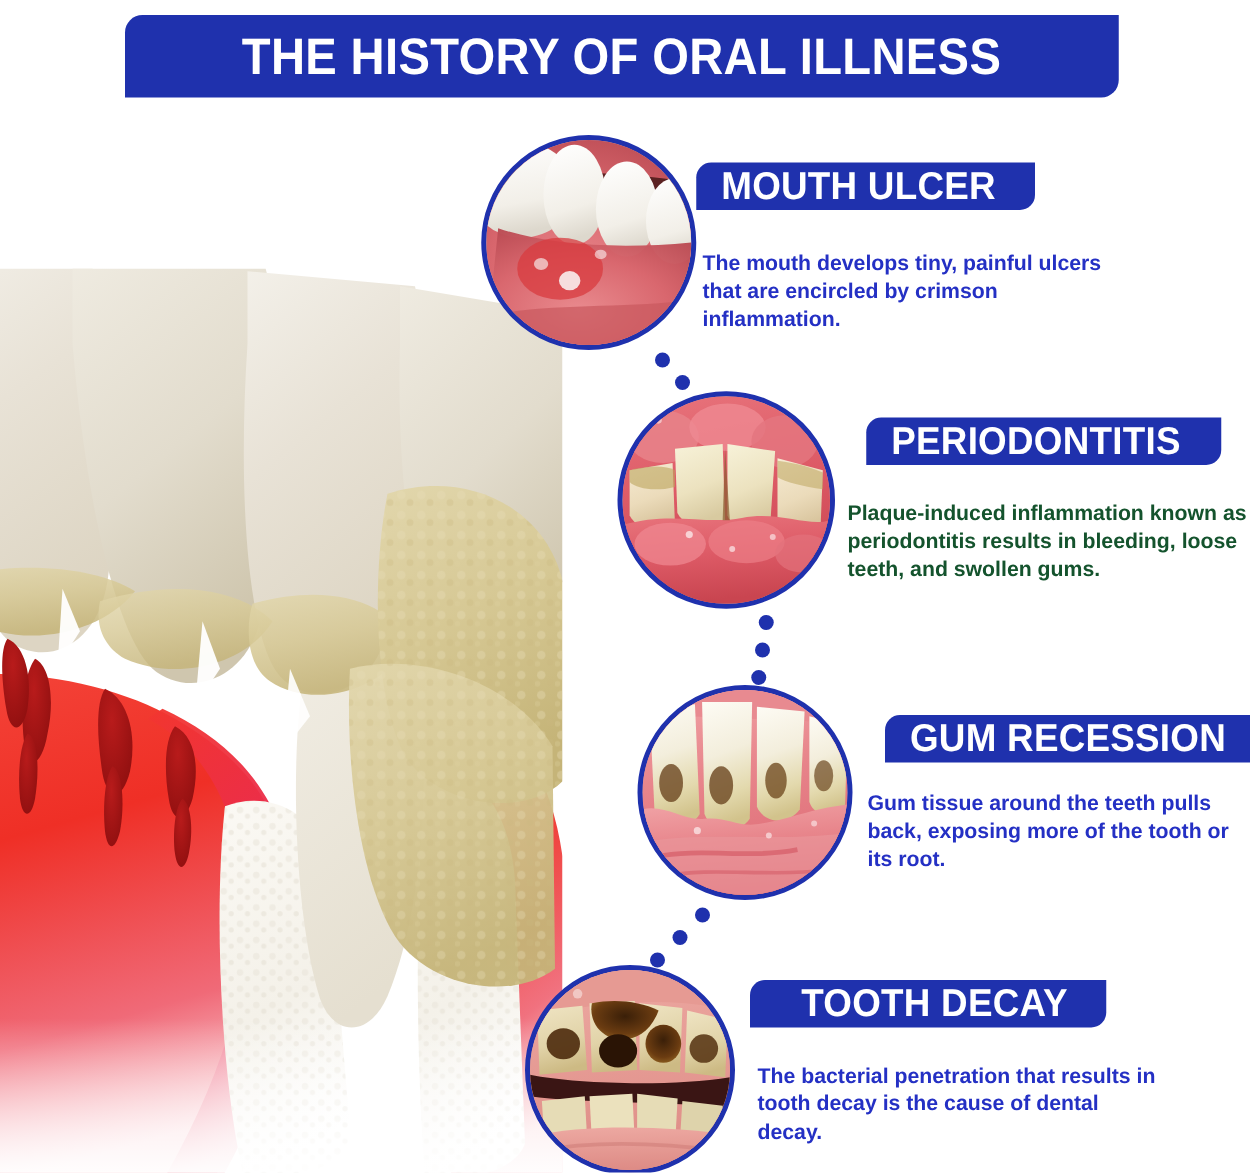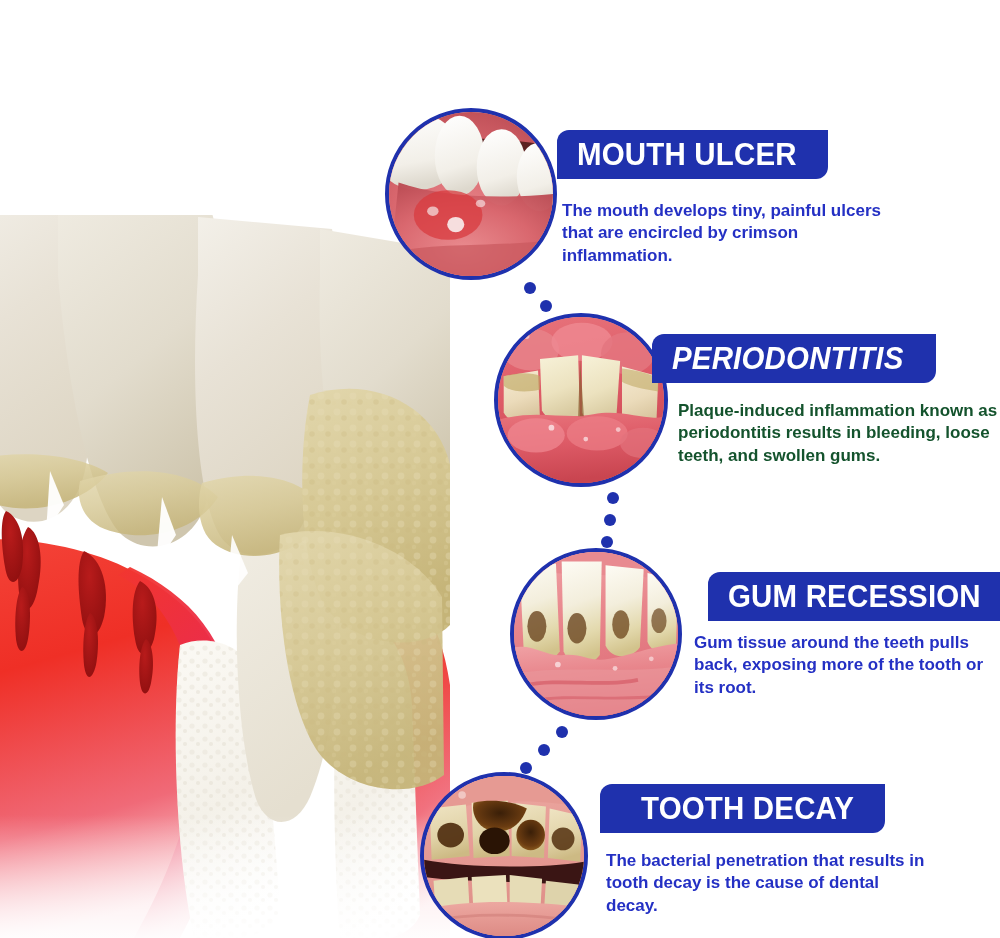--- a/index.html
+++ b/index.html
@@ -30,21 +30,21 @@
     font-family:"Liberation Sans", sans-serif;
   }
 
   
   .pill{
     position:absolute;
     background:var(--brand,#1f31ad);
     border-radius:12px 0 12px 0;
     display:flex; align-items:center;
     padding:0 20px;
-    height:49px;
+    height:38px;
   }
   .pill-text{
     color:#fff;
     font-size:31px;
     font-weight:bold;
     letter-spacing:0.2px;
     white-space:nowrap;
     transform:scaleX(0.95);
     transform-origin:left center;
   }
@@ -205,20 +205,23 @@
         <path d="M166 424 C 173 428, 175 450, 171 468 C 168 482, 162 482, 160 468
                  C 158 452, 160 430, 166 424 Z"></path>
         <path d="M26 296 C 40 302, 46 326, 42 352 C 38 372, 28 372, 25 352
                  C 21 328, 20 304, 26 296 Z"></path>
       </g>
 
       <rect x="0" y="600" width="470" height="130" fill="url(#fadeBottom)"></rect>
     </svg>
   </div>
 
+  <div class="title-banner">
+    <div class="title-text">THE HISTORY OF ORAL ILLNESS</div>
+  </div>
 
   <div class="photo" style="left:385px; top:108px; width:172px; height:172px;">
     <svg viewBox="0 0 172 172" xmlns="http://www.w3.org/2000/svg">
       <defs>
         <radialGradient id="u-gum" cx="0.45" cy="0.7" r="0.8">
           <stop offset="0%" stop-color="#e98a8e"></stop>
           <stop offset="55%" stop-color="#d9676e"></stop>
           <stop offset="100%" stop-color="#b94a52"></stop>
         </radialGradient>
         <linearGradient id="u-tooth" x1="0" y1="0" x2="0.2" y2="1">
@@ -287,21 +290,21 @@
 
       <circle cx="56" cy="116" r="3" fill="#fff" opacity="0.65"></circle>
       <circle cx="92" cy="128" r="2.5" fill="#fff" opacity="0.6"></circle>
       <circle cx="126" cy="118" r="2.5" fill="#fff" opacity="0.55"></circle>
       <circle cx="30" cy="20" r="3" fill="#fff" opacity="0.5"></circle>
 
       <path d="M86 44 L 90 104 L 84 104 Z" fill="#8a5f32" opacity="0.7"></path>
     </svg>
   </div>
 
-  <div class="pill" style="left:652px; top:334px;font-style:italic;">
+  <div class="pill" style="left:693px; top:334px;">
     <span class="pill-text">PERIODONTITIS</span>
   </div>
 
   <div class="desc" style="left: 678px; top: 400px; width: 320px; color: #14532d;">Plaque-induced inflammation known as periodontitis results in bleeding, loose teeth, and swollen gums.</div>
 
   <div class="dot" style="left:607px; top:492px;"></div>
   <div class="dot" style="left:604px; top:514px;"></div>
   <div class="dot" style="left:601px; top:536px;"></div>
 
   <div class="photo" style="left:510px; top:548px; width:172px; height:172px;">

